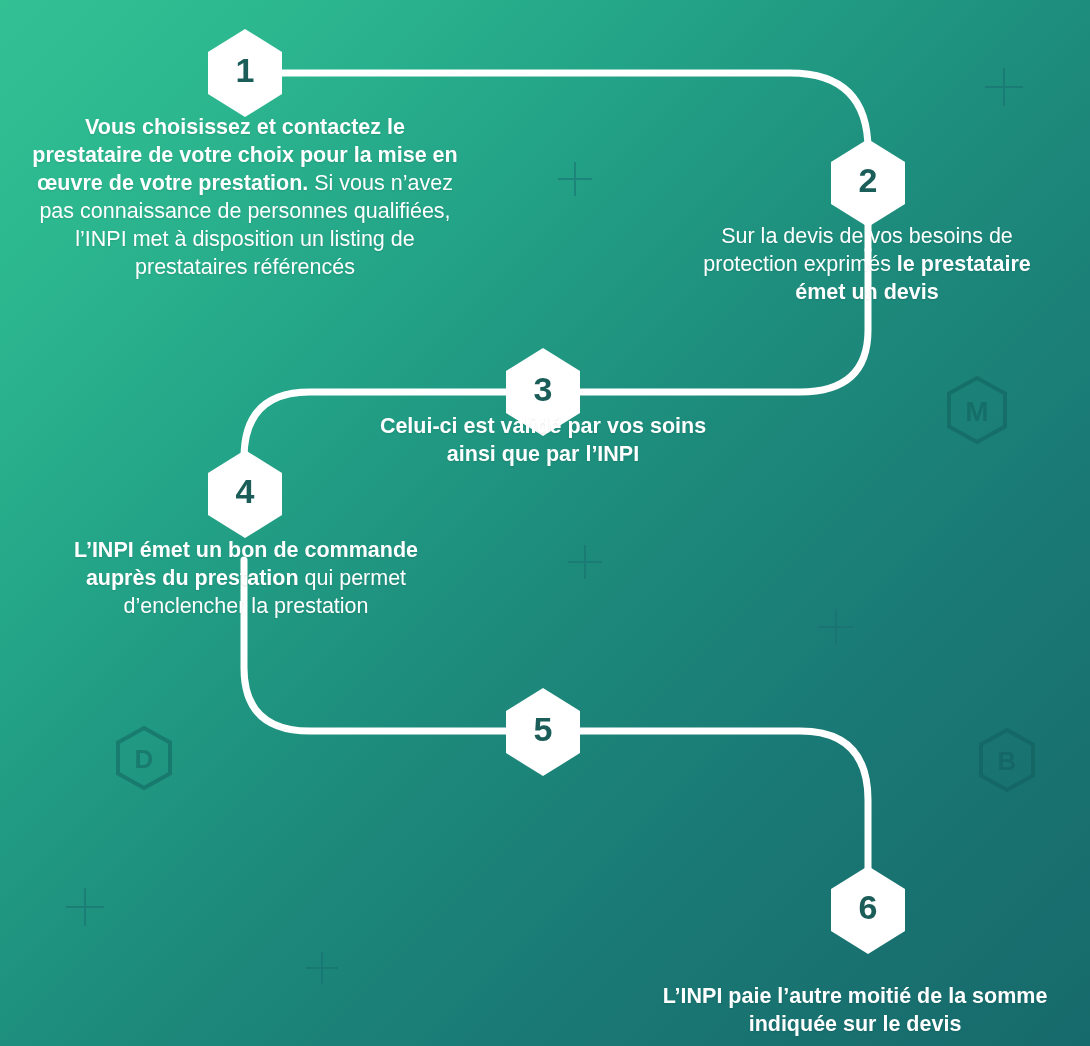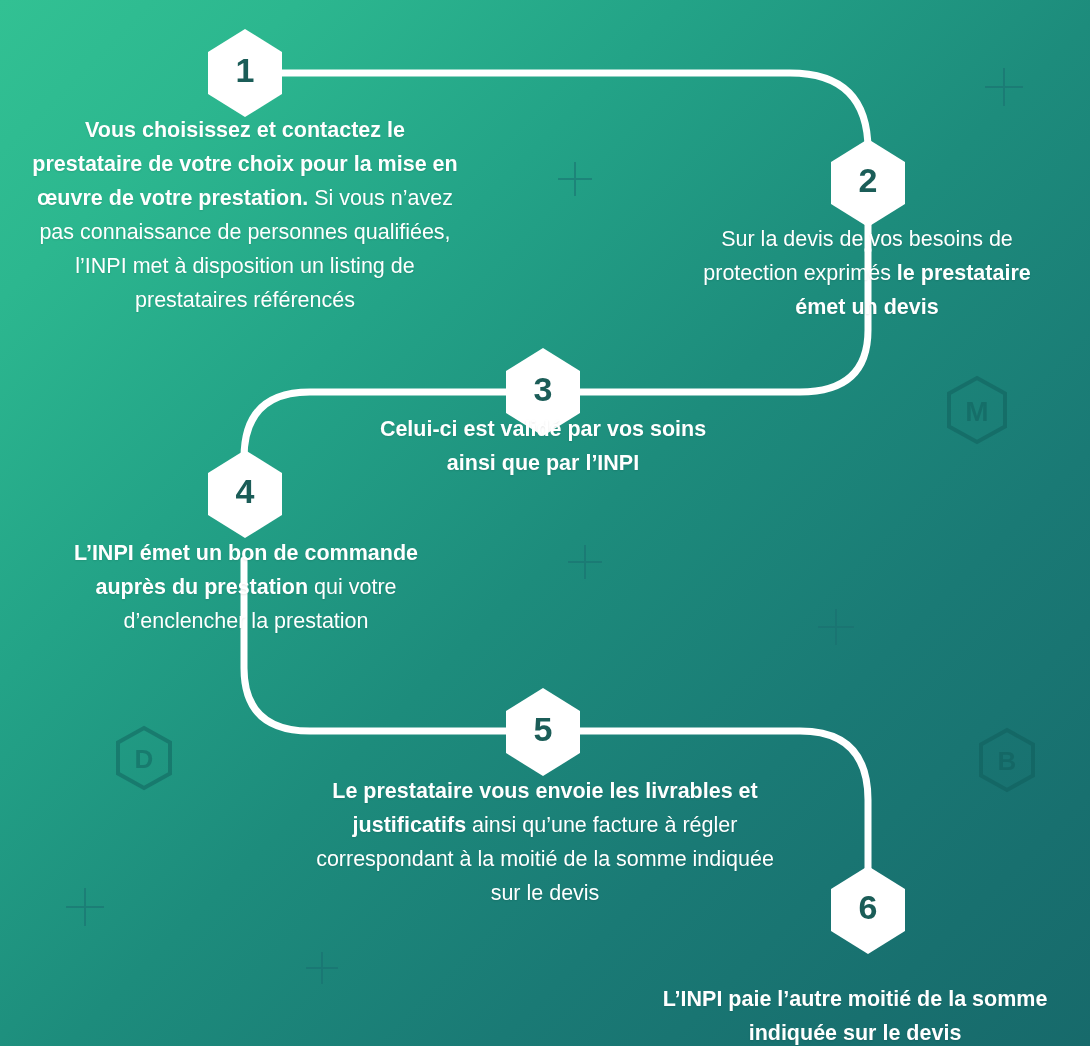--- a/index.html
+++ b/index.html
@@ -49,21 +49,21 @@
     font-size:34px;
     font-weight:bold;
     letter-spacing:0px;
   }
   
   .block{
     position:absolute;
     color:#ffffff;
     text-align:center;
     font-size:21.5px;
-    line-height:34px;
+    line-height:28px;
     text-shadow:0 1px 2px rgba(0,0,0,.10);
   }
   .block b{font-weight:bold;}
   .block .reg{font-weight:normal;}
 </style>
 </head>
 <body>
 
 <div id="stage">
 
@@ -132,31 +132,28 @@
     <b>Celui-ci est validé par vos soins ainsi que par l’INPI</b>
   </div>
 
   <div class="node" style="left:208px;top:450px;">
     <div class="hexbadge">
       <div class="hx"></div>
       <div class="num">4</div>
     </div>
   </div>
   <div class="block" style="left:72px;top:536px;width:348px;">
-    <b>L’INPI émet un bon de commande auprès du prestation </b><span class="reg">qui votre d’enclencher la prestation</span>
+    <b>L’INPI émet un bon de commande auprès du prestation </b><span class="reg">qui permet d’enclencher la prestation</span>
   </div>
 
   <div class="node" style="left:506px;top:688px;">
     <div class="hexbadge">
       <div class="hx"></div>
       <div class="num">5</div>
     </div>
-  </div>
-  <div class="block" style="left:300px;top:774px;width:490px;">
-    <b>Le prestataire vous envoie les livrables et justificatifs </b><span class="reg">ainsi qu’une facture à régler correspondant à la moitié de la somme indiquée sur le devis</span>
   </div>
 
   <div class="node" style="left:831px;top:866px;">
     <div class="hexbadge">
       <div class="hx"></div>
       <div class="num">6</div>
     </div>
   </div>
   <div class="block" style="left:655px;top:950px;width:400px;margin-top:32px;">
     <b>L’INPI paie l’autre moitié de la somme indiquée sur le devis</b>

